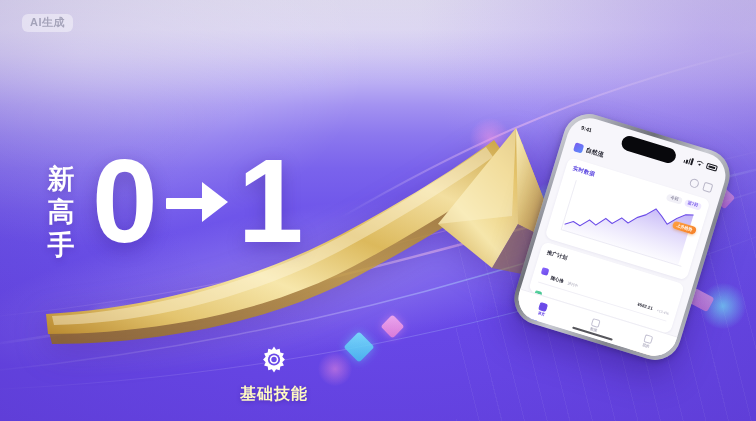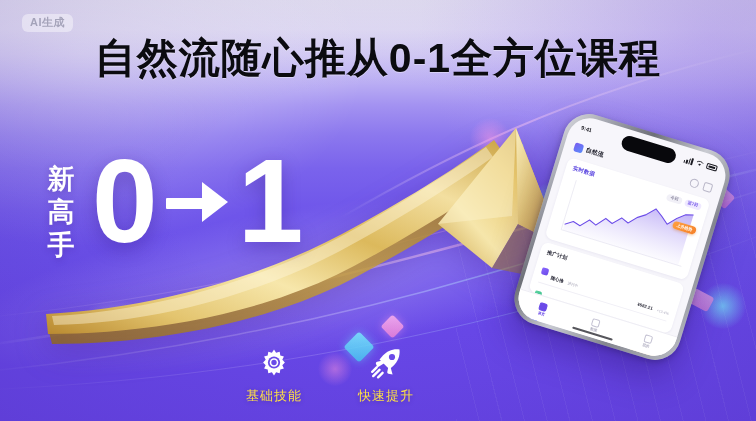--- a/index.html
+++ b/index.html
@@ -274,21 +274,21 @@
   }
 
   
   .features{
     position:absolute; left:238px; bottom:16px;
     display:flex; align-items:flex-end; gap:40px;
   }
   .feature{ display:flex; flex-direction:column; align-items:center; gap:7px; width:72px; }
   .feature .ficon{ height:34px; display:flex; align-items:center; justify-content:center; }
   .feature .flabel{
-    color:#fde047; font-size:13px; font-weight:400; letter-spacing:1px;
+    color:#fef9c3; font-size:16px; font-weight:700; letter-spacing:1px;
     text-shadow:0 1px 4px rgba(50,20,125,.4); white-space:nowrap;
   }
 </style>
 </head>
 <body>
 
 <div class="stage">
 
   <div class="bg-base"></div>
   <div class="bg-tintL"></div>
@@ -350,21 +350,20 @@
   <div class="diamond d2"></div>
   <div class="diamond d3"></div>
   <div class="diamond d4"></div>
   <div class="diamond d5"></div>
   <div class="diamond d6"></div>
 
   <div class="bg-vignette"></div>
 
   <div class="watermark">AI生成</div>
 
-  <div class="title">自然流随心推从0-1全方位课程</div>
 
   <div class="vert-label">
     <span>新</span>
     <span>高</span>
     <span>手</span>
   </div>
 
   <div class="gold-arrow">
     <svg width="520" height="220" viewBox="0 0 520 220" fill="none">
       <defs>
@@ -534,29 +533,17 @@
         <svg width="32" height="32" viewBox="0 0 32 32" fill="#fff">
           <path d="M16 2.6l2.1 3.1 3.6-1 .6 3.7 3.6 1-1.6 3.4 2.6 2.7-2.6 2.7 1.6 3.4-3.6 1-.6 3.7-3.6-1L16 28.4l-2.1-3.1-3.6 1-.6-3.7-3.6-1 1.6-3.4L5.1 15.5l2.6-2.7-1.6-3.4 3.6-1 .6-3.7 3.6 1z"></path>
           <circle cx="16" cy="15.5" r="6.1" fill="#6a4ae8"></circle>
           <circle cx="16" cy="15.5" r="4.3" fill="#fff"></circle>
           <circle cx="16" cy="15.5" r="2.7" fill="#6a4ae8"></circle>
         </svg>
       </span>
       <span class="flabel">基础技能</span>
     </div>
 
-    <div class="feature">
-      <span class="ficon">
-        <svg width="34" height="34" viewBox="0 0 34 34" fill="none">
-          <path d="M30.5 3.5c-6.6-.9-12.4 1.5-16.6 6.1l-3.4 3.8 9.9 9.9 3.8-3.4c4.6-4.2 7-10 6.3-16.4z" fill="#fff"></path>
-          <circle cx="23" cy="11" r="3.1" fill="#6a4ae8"></circle>
-          <path d="M12.6 14.8l-4.4.9c-.9.2-1.6 1.1-1.3 2l1.6 3.9 6.6-4.3z" fill="#fff"></path>
-          <path d="M19.2 21.4l-.9 4.4c-.2.9.3 1.8 1.2 1.9l4.1.7-2.1-7.4z" fill="#fff"></path>
-          <path d="M10.5 23.8l-6.3 6.3M7.7 21.3l-4.5 4.5M13.6 26.8l-4.5 4.5" stroke="#fff" stroke-width="2.4" stroke-linecap="round"></path>
-        </svg>
-      </span>
-      <span class="flabel">快速提升</span>
-    </div>
 
 
   </div>
 
 </div>
 
 </body></html>

